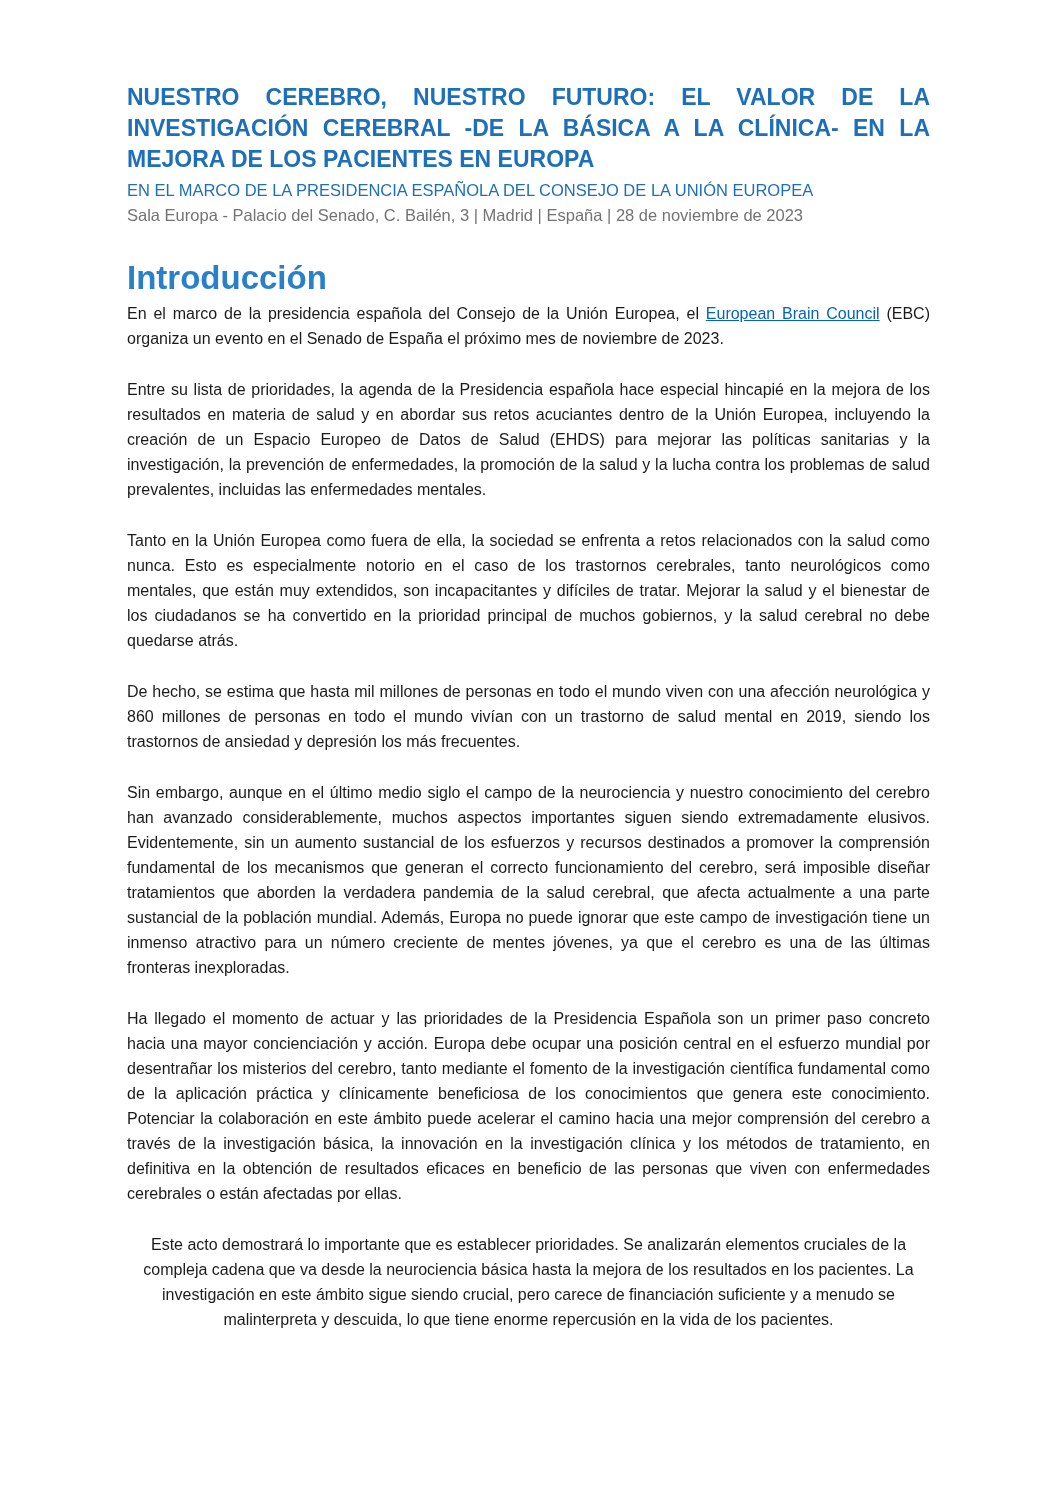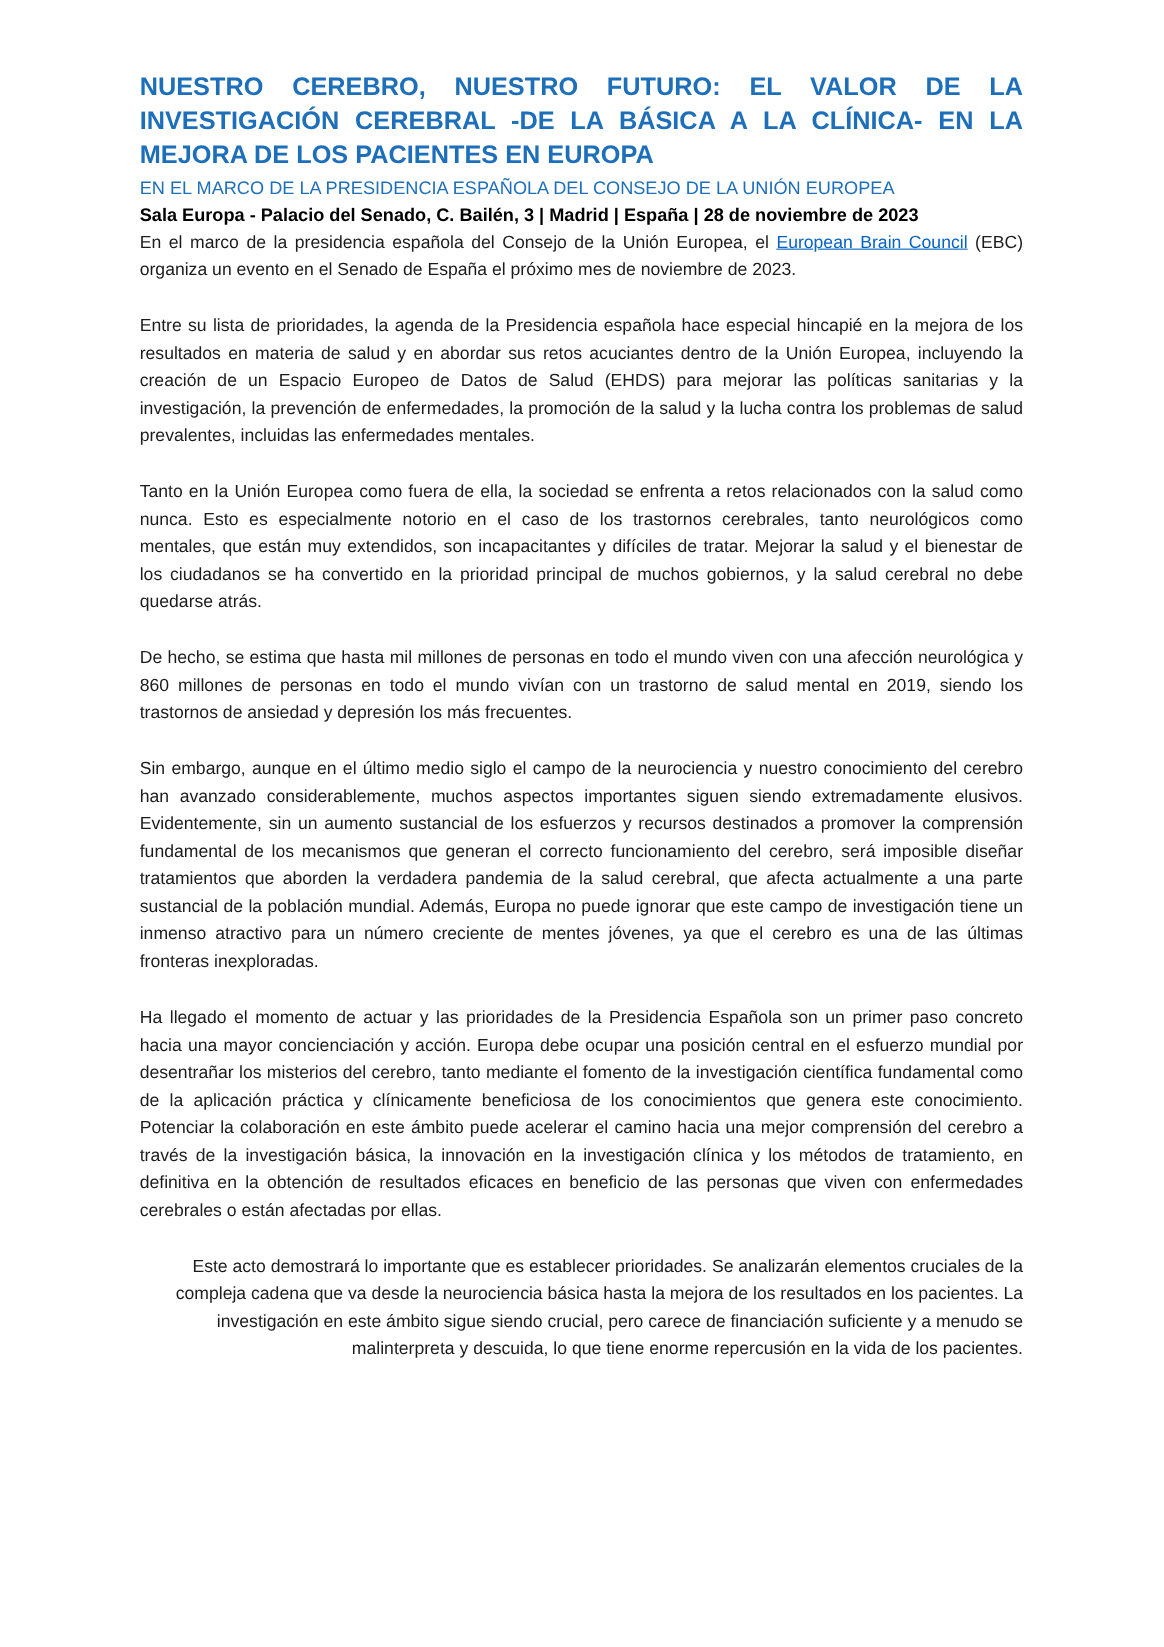--- a/index.html
+++ b/index.html
@@ -7,21 +7,21 @@
     padding: 0;
     background: #ffffff;
   }
   .page {
     position: relative;
     width: 1058px;
     height: 1497px;
     margin: 0 auto;
     background: #ffffff;
     box-sizing: border-box;
-    padding: 63px 128px 40px 127px;
+    padding: 82px 128px 40px 127px;
     overflow: hidden;
     font-family: "Liberation Sans", "DejaVu Sans", sans-serif;
     color: #1b1b1b;
   }
   .doc-title {
     margin: 0;
     font-size: 23px;
     font-weight: bold;
     line-height: 31px;
     text-align: justify;
@@ -30,40 +30,40 @@
   .doc-subtitle {
     margin-top: 4px;
     font-size: 16.5px;
     font-weight: normal;
     line-height: 23px;
     color: #1e6fba;
   }
   .doc-venue {
     margin-top: 2px;
     font-size: 16.5px;
-    font-weight: bold;
+    font-weight: normal;
     line-height: 23px;
-    color: #000000;
+    color: #737373;
   }
   .section-heading {
     margin: 32px 0 4px 0;
     font-size: 33px;
     font-weight: bold;
     line-height: 38px;
     color: #2980c9;
   }
   .body-para {
     margin: 0 0 26px 0;
     font-size: 16px;
     line-height: 25px;
     text-align: justify;
     color: #1b1b1b;
   }
   .body-para.no-justify {
-    text-align: right;
+    text-align: center;
   }
   .body-para.lead {
     margin-top: 0;
   }
   a.doc-link {
     color: #0563c1;
     cursor: pointer;
   }
 </style>
 </head>
@@ -71,20 +71,21 @@
 
 <div class="page">
 
   <header>
     <h1 class="doc-title">NUESTRO CEREBRO, NUESTRO FUTURO: EL VALOR DE LA INVESTIGACIÓN CEREBRAL -DE LA BÁSICA A LA CLÍNICA- EN LA MEJORA DE LOS PACIENTES EN EUROPA</h1>
     <div class="doc-subtitle">EN EL MARCO DE LA PRESIDENCIA ESPAÑOLA DEL CONSEJO DE LA UNIÓN EUROPEA</div>
     <div class="doc-venue">Sala Europa - Palacio del Senado, C. Bailén, 3 | Madrid | España | 28 de noviembre de 2023</div>
   </header>
 
   <section>
+    <h2 class="section-heading">Introducción</h2>
 
     <p class="body-para lead"><span>En el marco de la presidencia española del Consejo de la Unión Europea, el </span><a class="doc-link" href="#">European Brain Council</a><span> (EBC) organiza un evento en el Senado de España el próximo mes de noviembre de 2023.</span></p>
 
     <p class="body-para">Entre su lista de prioridades, la agenda de la Presidencia española hace especial hincapié en la mejora de los resultados en materia de salud y en abordar sus retos acuciantes dentro de la Unión Europea, incluyendo la creación de un Espacio Europeo de Datos de Salud (EHDS) para mejorar las políticas sanitarias y la investigación, la prevención de enfermedades, la promoción de la salud y la lucha contra los problemas de salud prevalentes, incluidas las enfermedades mentales.</p>
 
     <p class="body-para">Tanto en la Unión Europea como fuera de ella, la sociedad se enfrenta a retos relacionados con la salud como nunca. Esto es especialmente notorio en el caso de los trastornos cerebrales, tanto neurológicos como mentales, que están muy extendidos, son incapacitantes y difíciles de tratar. Mejorar la salud y el bienestar de los ciudadanos se ha convertido en la prioridad principal de muchos gobiernos, y la salud cerebral no debe quedarse atrás.</p>
 
     <p class="body-para">De hecho, se estima que hasta mil millones de personas en todo el mundo viven con una afección neurológica y 860 millones de personas en todo el mundo vivían con un trastorno de salud mental en 2019, siendo los trastornos de ansiedad y depresión los más frecuentes.</p>
 
     <p class="body-para">Sin embargo, aunque en el último medio siglo el campo de la neurociencia y nuestro conocimiento del cerebro han avanzado considerablemente, muchos aspectos importantes siguen siendo extremadamente elusivos. Evidentemente, sin un aumento sustancial de los esfuerzos y recursos destinados a promover la comprensión fundamental de los mecanismos que generan el correcto funcionamiento del cerebro, será imposible diseñar tratamientos que aborden la verdadera pandemia de la salud cerebral, que afecta actualmente a una parte sustancial de la población mundial. Además, Europa no puede ignorar que este campo de investigación tiene un inmenso atractivo para un número creciente de mentes jóvenes, ya que el cerebro es una de las últimas fronteras inexploradas.</p>

